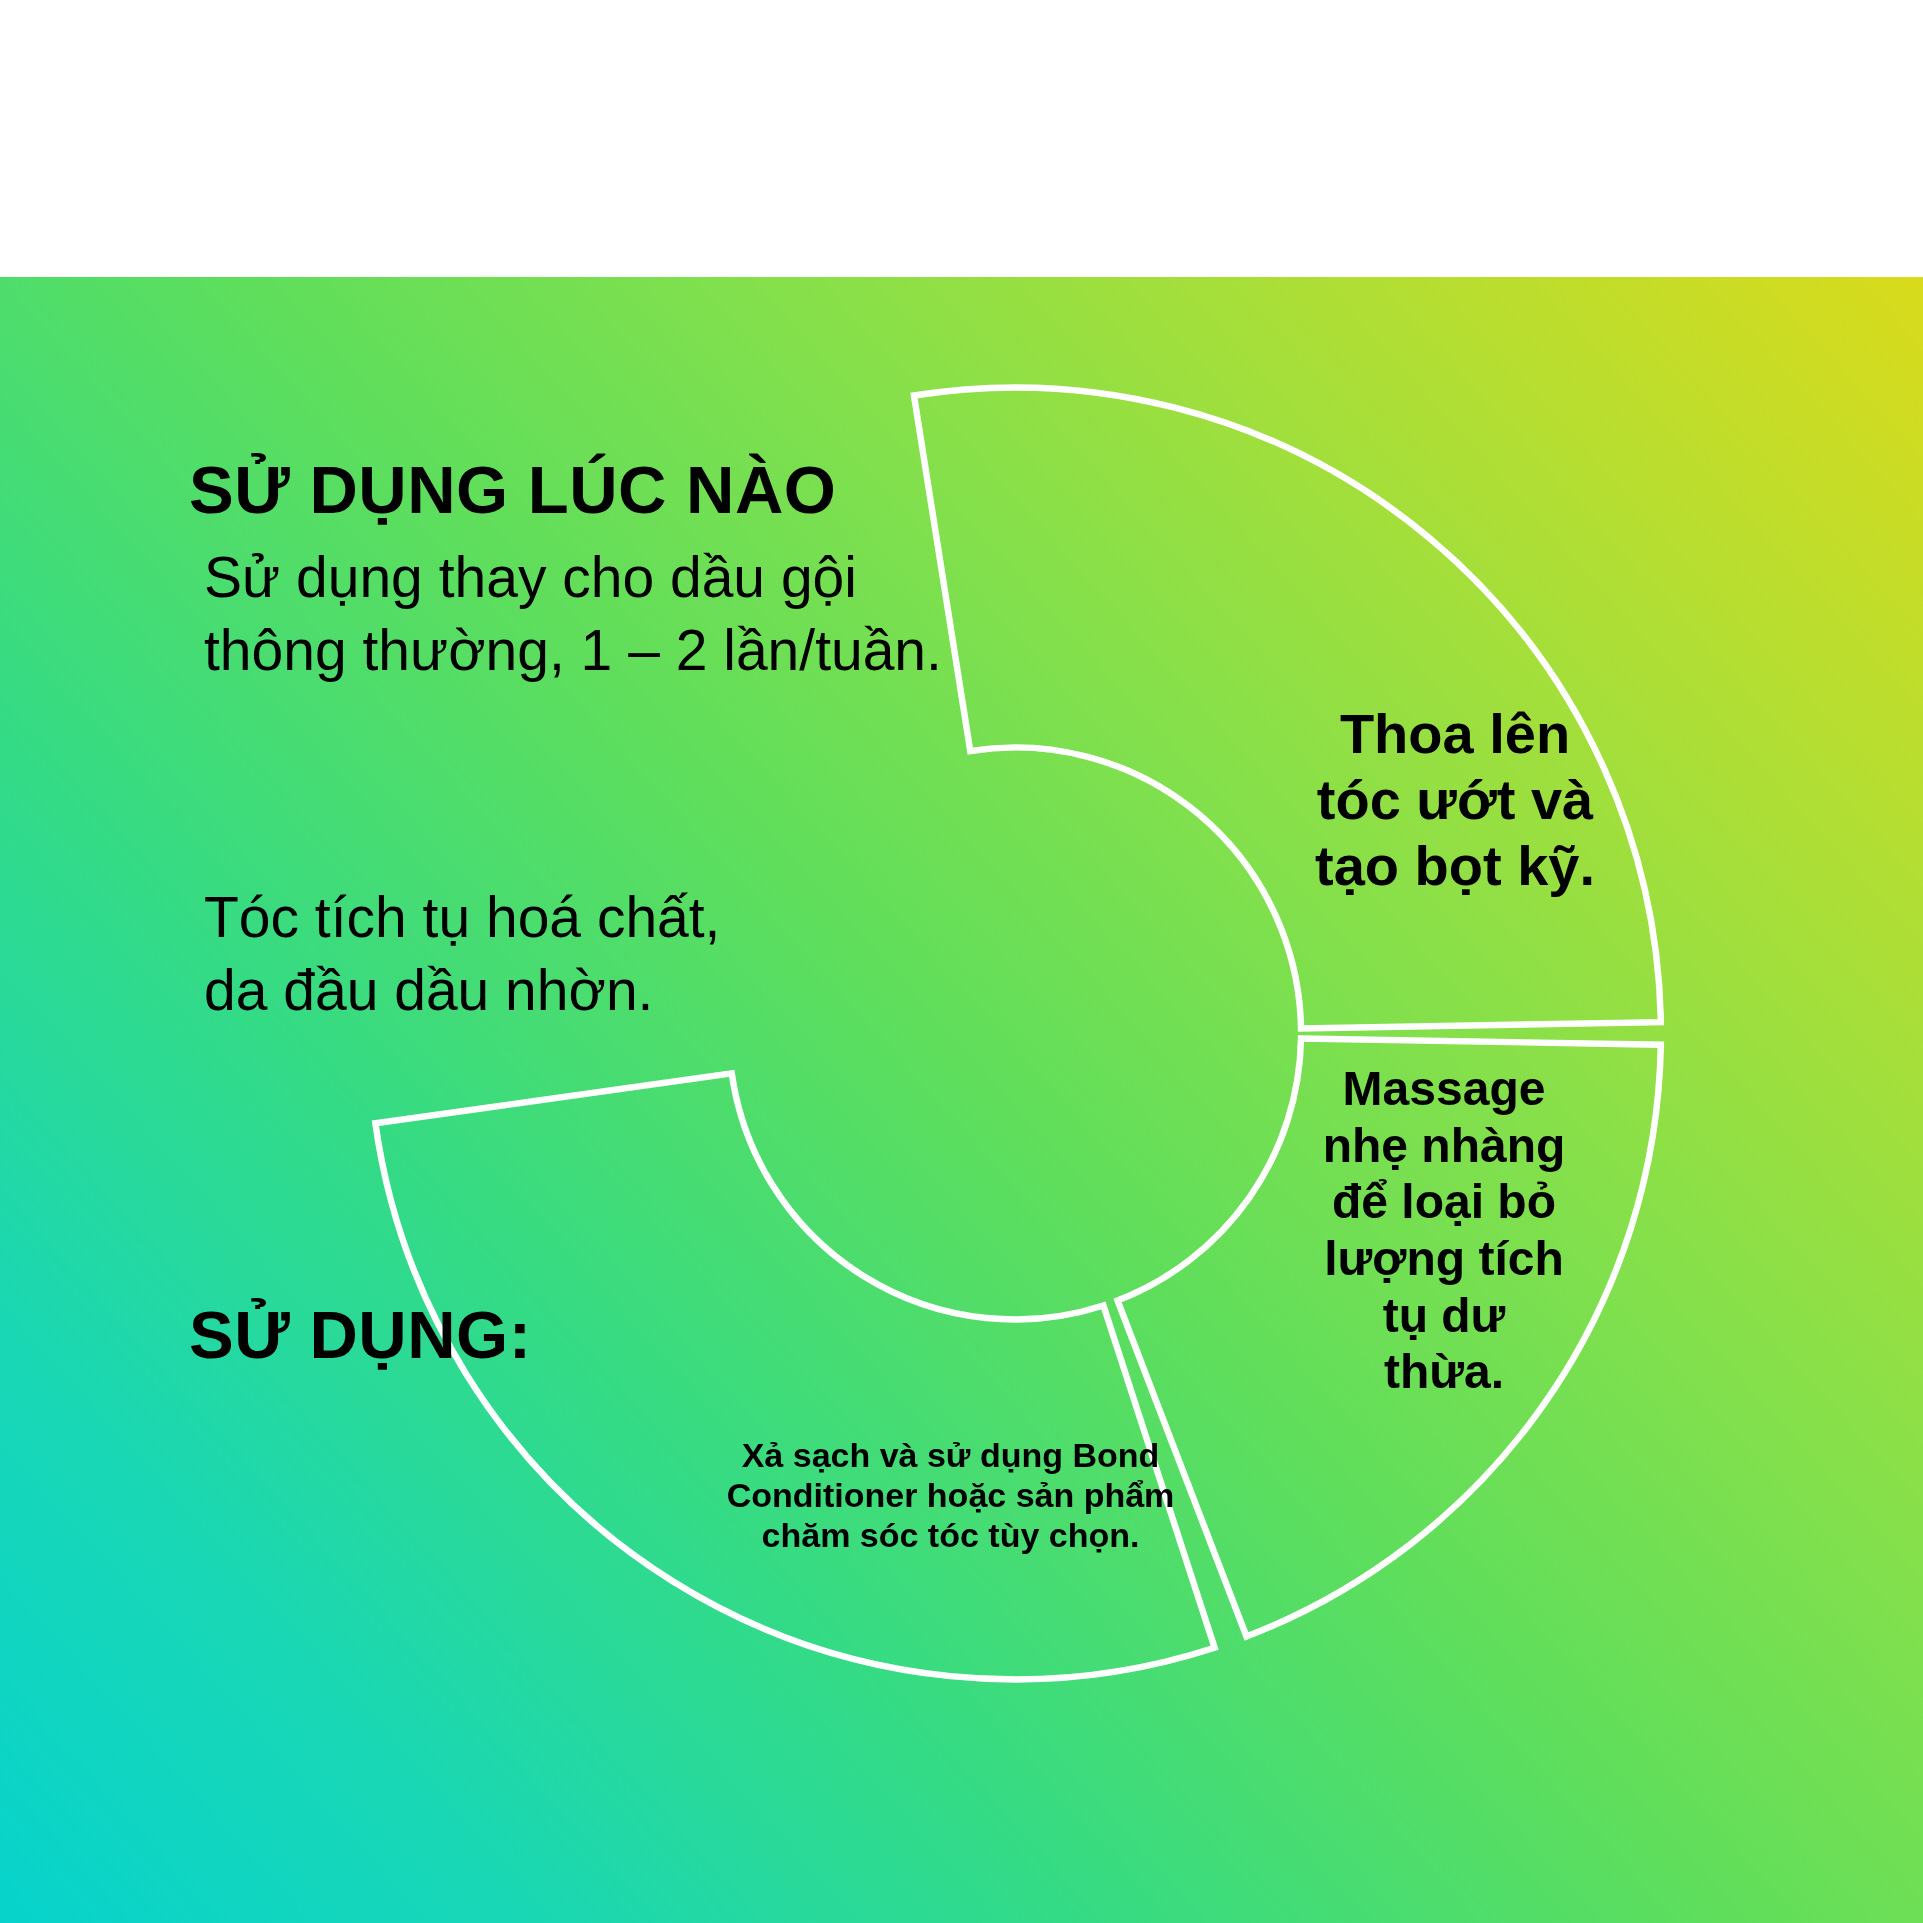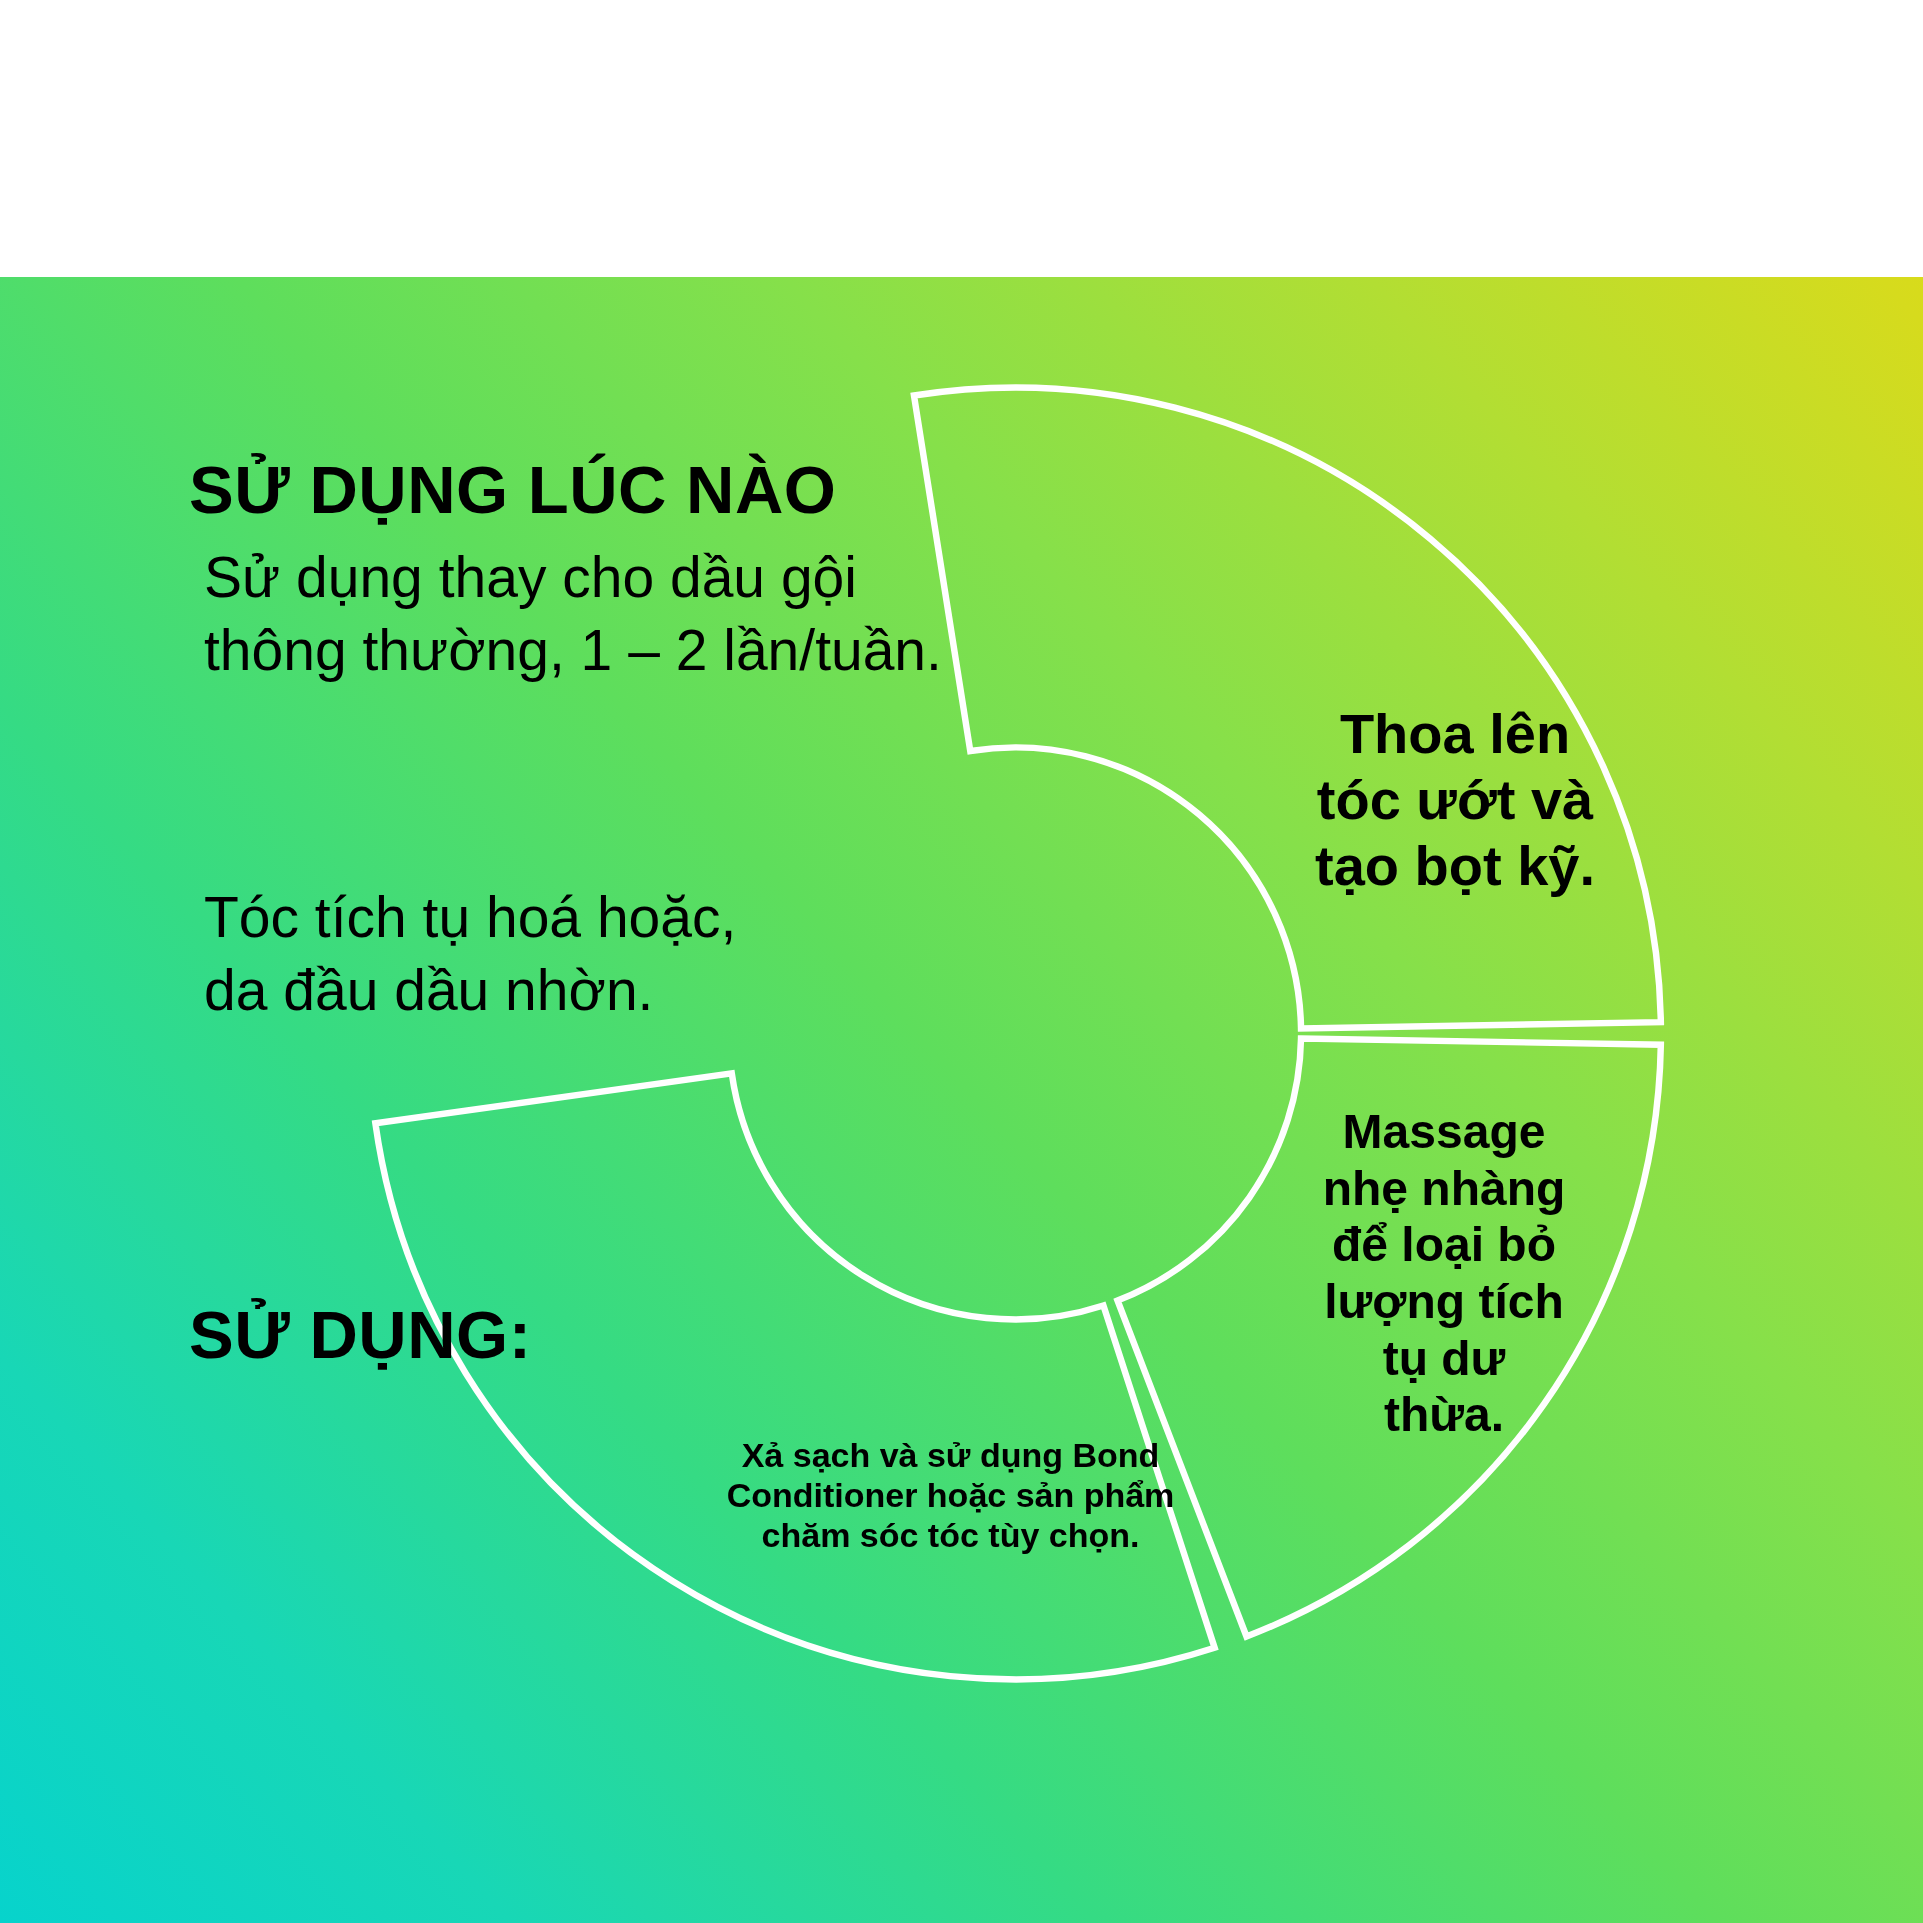--- a/index.html
+++ b/index.html
@@ -157,21 +157,21 @@
     z-index: 9;
   }
   #label-step1 {
     left: 1298px;
     top: 701px;
     width: 314px;
     font-size: 56px;
   }
   #label-step2 {
     left: 1301px;
-    top: 1104px;
+    top: 1061px;
     width: 286px;
     font-size: 48px;
   }
   #label-step3 {
     left: 609px;
     top: 1435px;
     width: 683px;
     font-size: 34px;
   }
 </style>
@@ -208,21 +208,21 @@
     <path id="scallop-path" fill="#ffffff" d="M 0 0 L 2084 0 L 2084 292 Q 2066.625 258 2049.25 292 Q 2031.875 326 2014.5 292 Q 1997.125 258 1979.75 292 Q 1962.375 326 1945 292 Q 1927.625 258 1910.25 292 Q 1892.875 326 1875.5 292 Q 1858.125 258 1840.75 292 Q 1823.375 326 1806 292 Q 1788.625 258 1771.25 292 Q 1753.875 326 1736.5 292 Q 1719.125 258 1701.75 292 Q 1684.375 326 1667 292 Q 1649.625 258 1632.25 292 Q 1614.875 326 1597.5 292 Q 1580.125 258 1562.75 292 Q 1545.375 326 1528 292 Q 1510.625 258 1493.25 292 Q 1475.875 326 1458.5 292 Q 1441.125 258 1423.75 292 Q 1406.375 326 1389 292 Q 1371.625 258 1354.25 292 Q 1336.875 326 1319.5 292 Q 1302.125 258 1284.75 292 Q 1267.375 326 1250 292 Q 1232.625 258 1215.25 292 Q 1197.875 326 1180.5 292 Q 1163.125 258 1145.75 292 Q 1128.375 326 1111 292 Q 1093.625 258 1076.25 292 Q 1058.875 326 1041.5 292 Q 1024.125 258 1006.75 292 Q 989.375 326 972 292 Q 954.625 258 937.25 292 Q 919.875 326 902.5 292 Q 885.125 258 867.75 292 Q 850.375 326 833 292 Q 815.625 258 798.25 292 Q 780.875 326 763.5 292 Q 746.125 258 728.75 292 Q 711.375 326 694 292 Q 676.625 258 659.25 292 Q 641.875 326 624.5 292 Q 607.125 258 589.75 292 Q 572.375 326 555 292 Q 537.625 258 520.25 292 Q 502.875 326 485.5 292 Q 468.125 258 450.75 292 Q 433.375 326 416 292 Q 398.625 258 381.25 292 Q 363.875 326 346.5 292 Q 329.125 258 311.75 292 Q 294.375 326 277 292 Q 259.625 258 242.25 292 Q 224.875 326 207.5 292 Q 190.125 258 172.75 292 Q 155.375 326 138 292 Q 120.625 258 103.25 292 Q 85.875 326 68.5 292 Q 51.125 258 33.75 292 Q 16.375 326 -1 292 L 0 0 Z"></path>
   </svg>
 
   <div class="left-col">
     <div class="sec" id="sec-when">
       <h2 class="sec-title">SỬ DỤNG LÚC NÀO</h2>
       <p class="sec-body">Sử dụng thay cho dầu gội
 thông thường, 1 – 2 lần/tuần.</p>
     </div>
     <div class="sec" id="sec-for">
-      <p class="sec-body">Tóc tích tụ hoá hoặc,
+      <p class="sec-body">Tóc tích tụ hoá chất,
 da đầu dầu nhờn.</p>
     </div>
     <div class="sec" id="sec-howto">
       <h2 class="sec-title">SỬ DỤNG:</h2>
     </div>
   </div>
 
   <svg class="arc-wrap" viewBox="0 0 2084 2084">
     <g id="arc-segments">
         <path d="M 1051.5053158375283 813.8166144155073 L 990.4958744718383 428.61816158340366 A 700 700 0 0 1 1799.893386609474 1107.7833154939015 L 1409.9527854984813 1114.589754004442 A 310 310 0 0 0 1051.5053158375283 813.8166144155073 Z" fill="none" stroke="#ffffff" stroke-width="7" stroke-linejoin="miter"></path>

